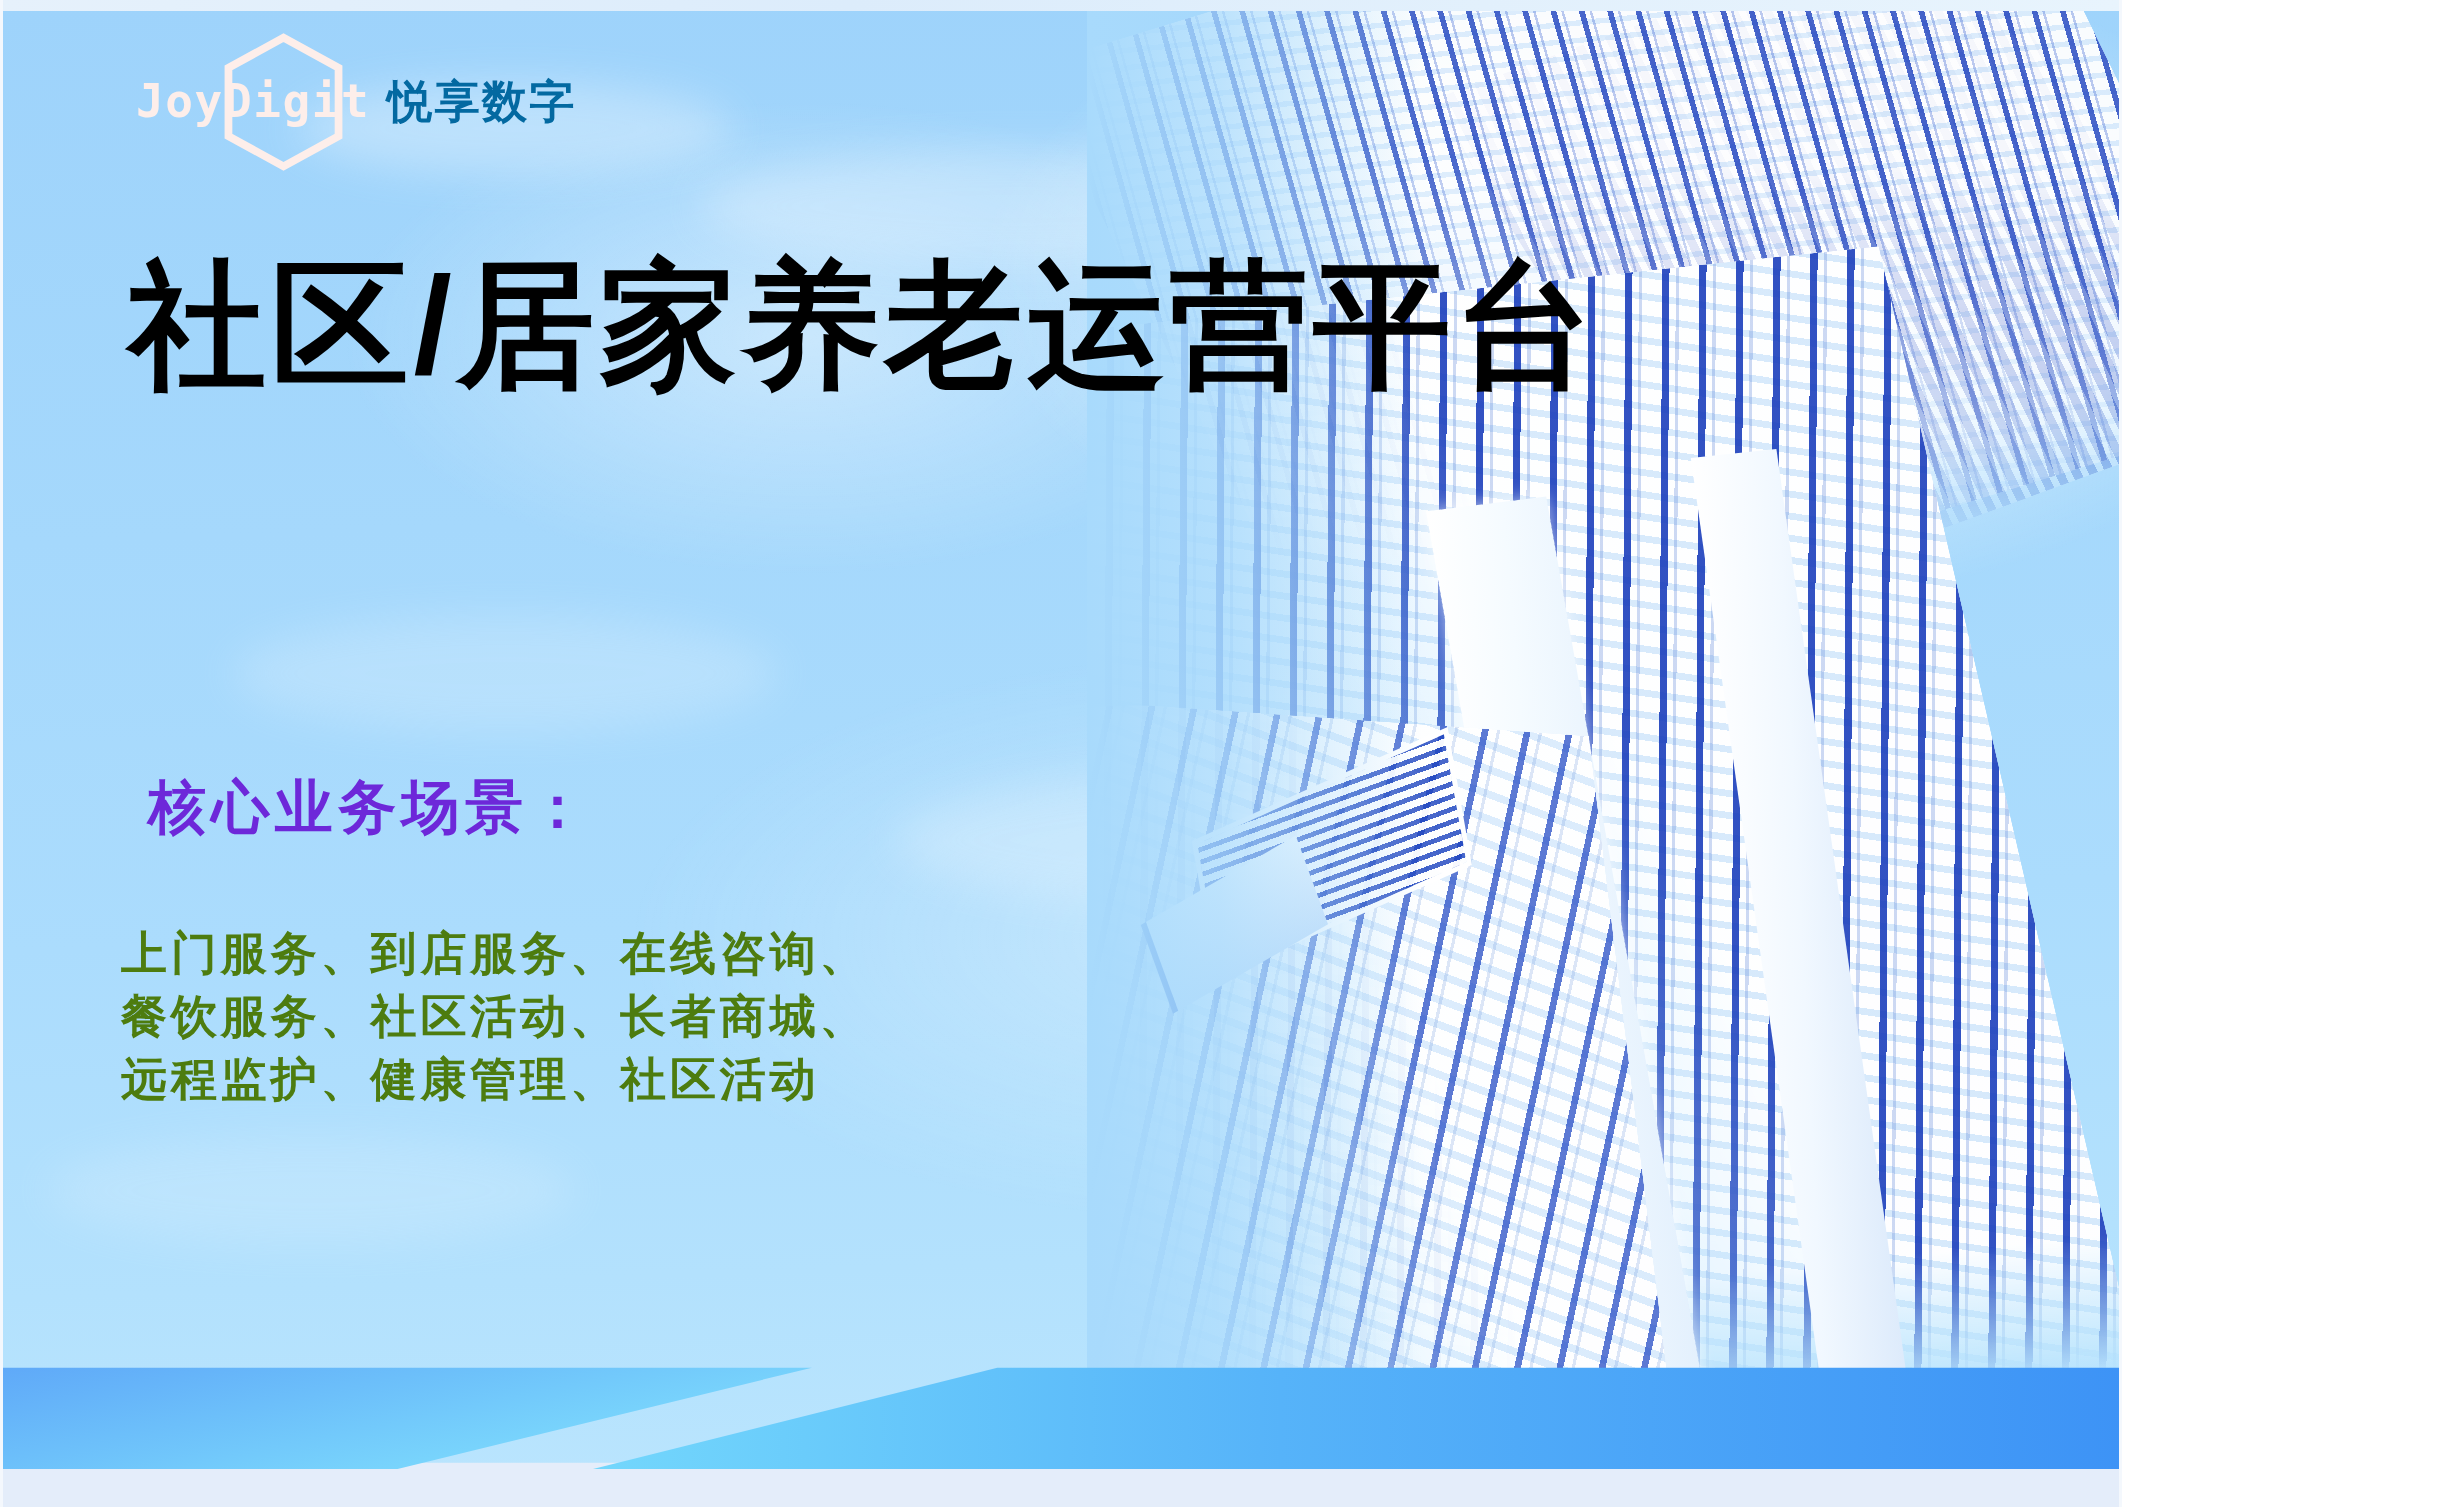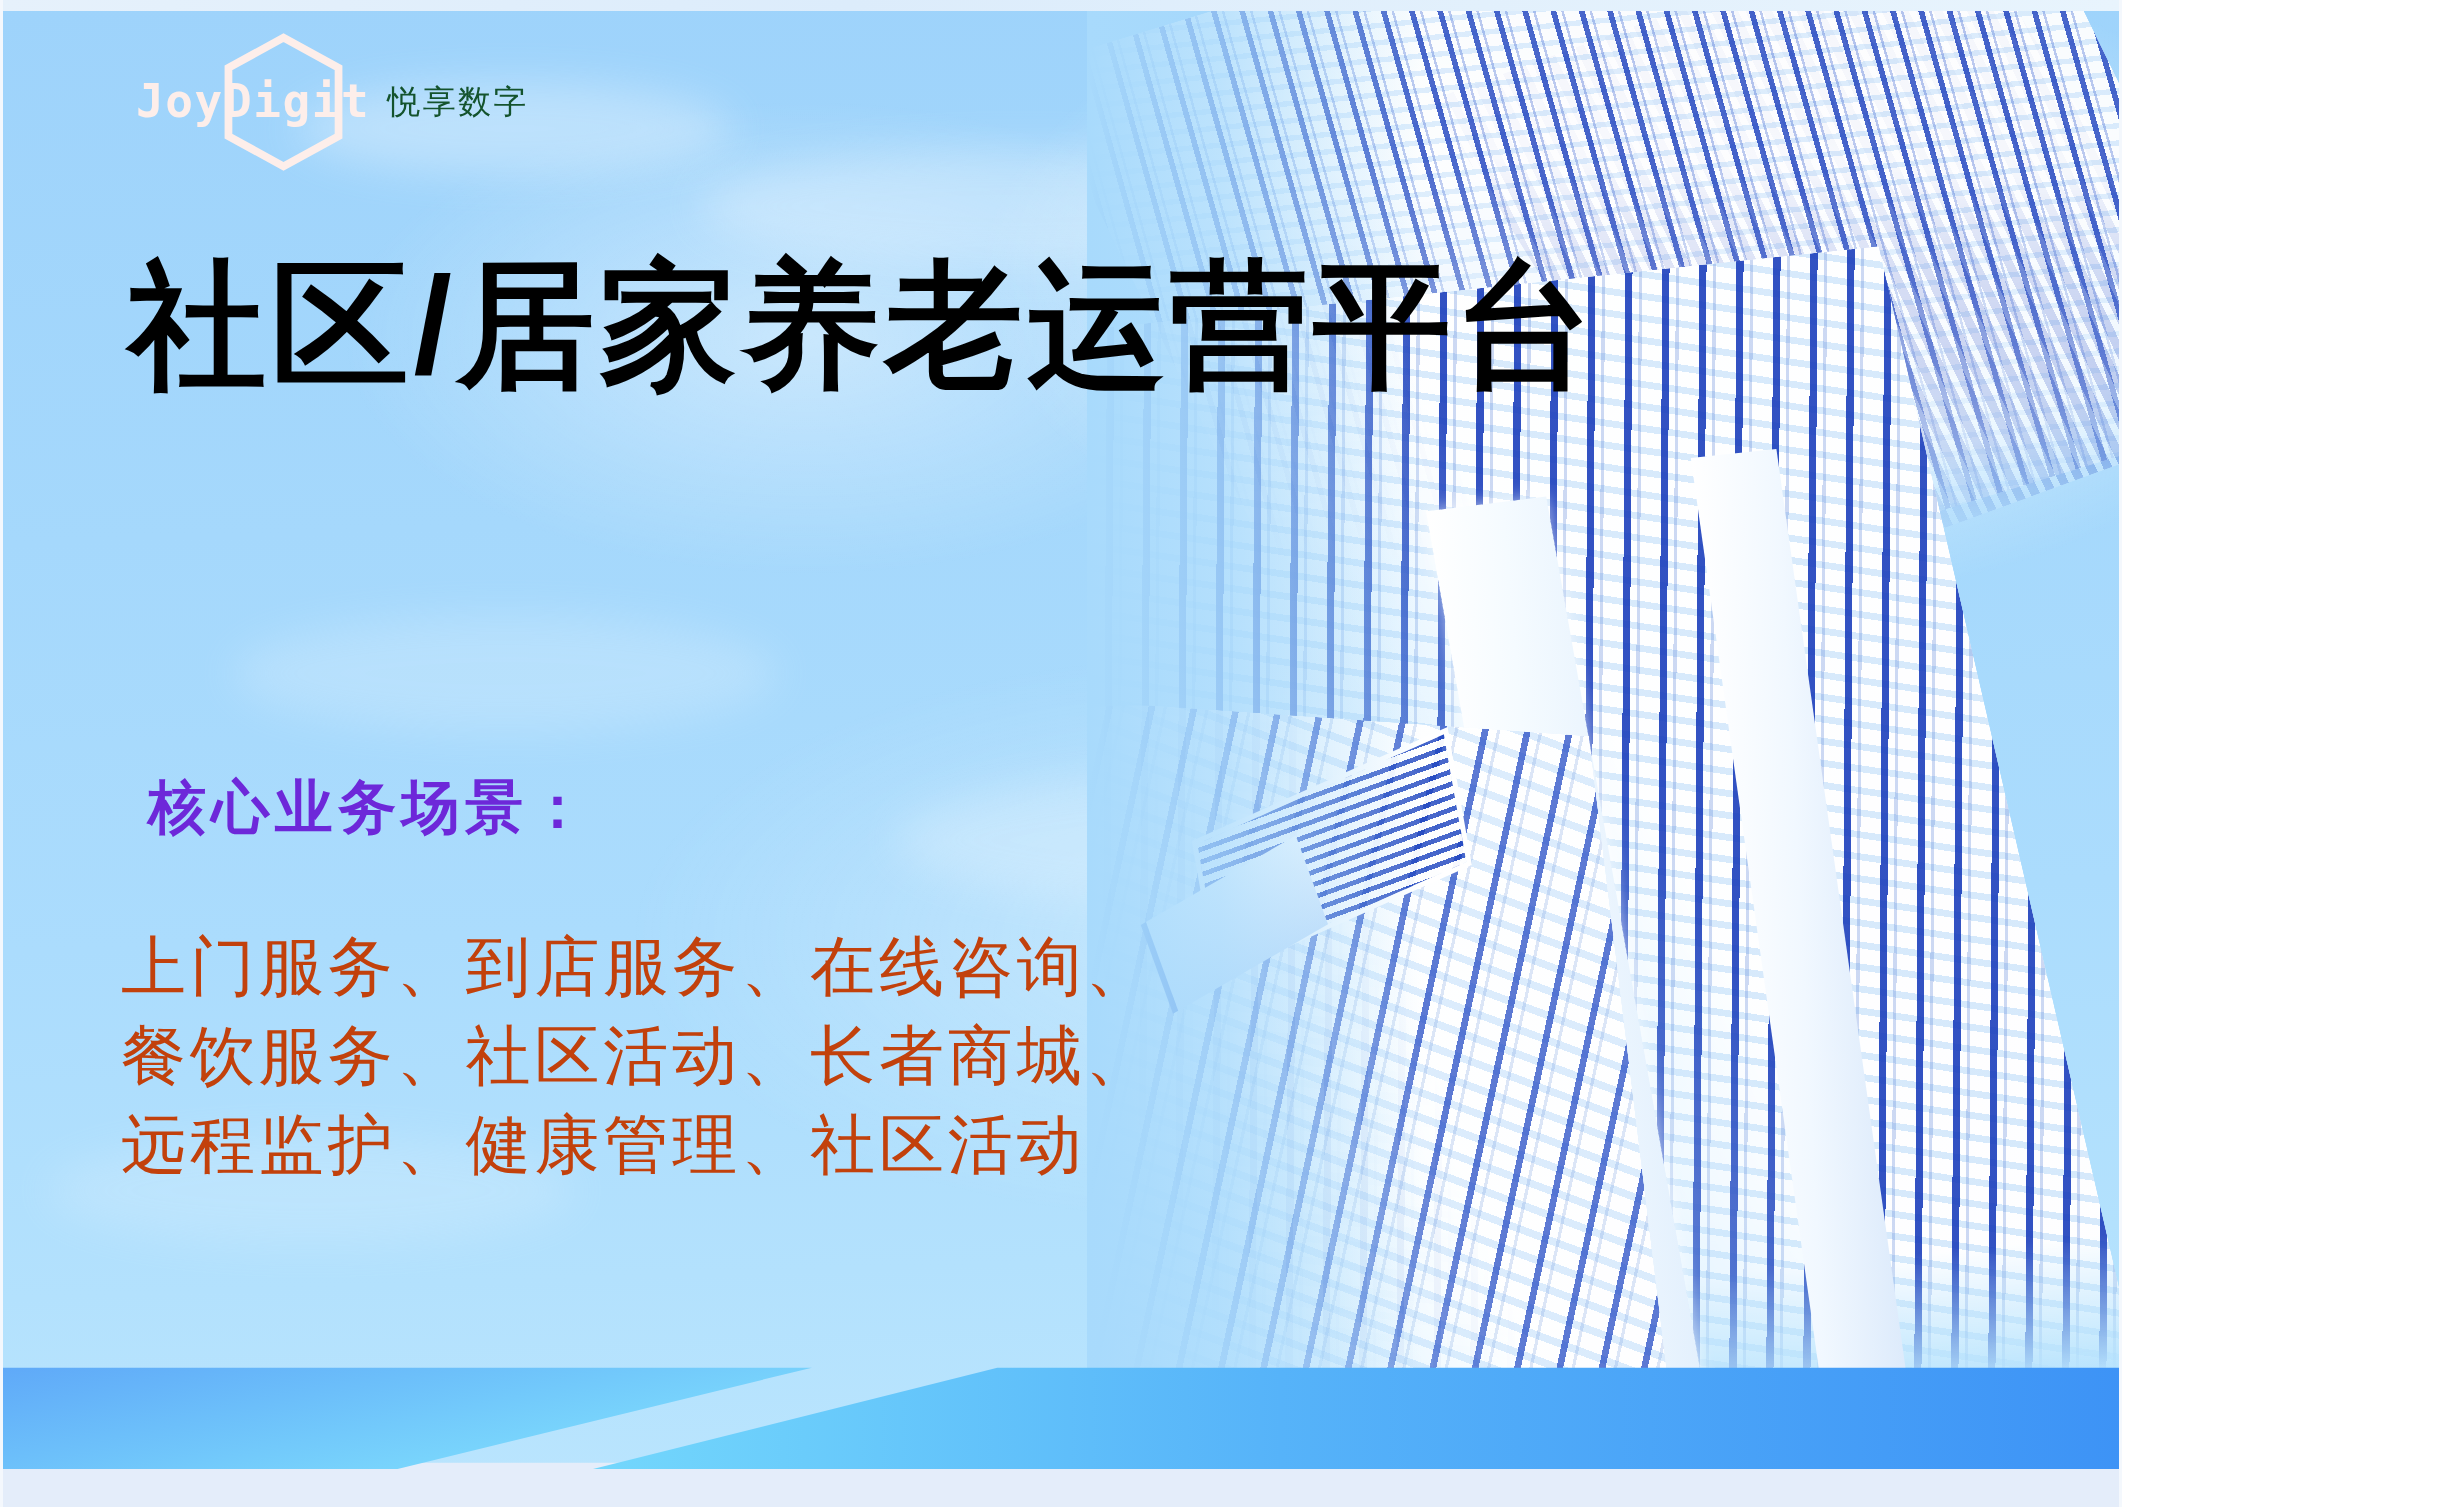--- a/index.html
+++ b/index.html
@@ -176,22 +176,22 @@
     position:absolute; left:86px; top:-37px; width:123px; height:138px;
     pointer-events:none;
   }
   .logo-hex svg { width:100%; height:100%; display:block; }
   .logo-mark {
     font-family:"DejaVu Sans Mono", monospace;
     font-size:46px; font-weight:700; letter-spacing:1.6px;
     color:#fdeeea; line-height:1; white-space:nowrap;
   }
   .logo-cn {
-    font-size:33px; font-weight:400; letter-spacing:2.3px;
-    color:#14532d; line-height:1; white-space:nowrap;
+    font-size:45px; font-weight:700; letter-spacing:2.3px;
+    color:#0369a1; line-height:1; white-space:nowrap;
   }
 
   
   .headline {
     position:absolute; left:128px; top:253px; z-index:55;
     font-size:138px; font-weight:900; color:#000000;
     letter-spacing:4.7px; line-height:1.05; white-space:nowrap;
   }
 
   
@@ -199,21 +199,21 @@
     position:absolute; left:148px; top:778px; z-index:55;
     font-size:58px; font-weight:900; color:#6d28d9;
     letter-spacing:5.4px; line-height:1; white-space:nowrap;
   }
 
   
   .body-lines {
     position:absolute; left:121px; top:922px; z-index:55;
   }
   .body-line {
-    font-size:65px; font-weight:400; color:#c2410c;
+    font-size:46px; font-weight:700; color:#4d7c0f;
     letter-spacing:3.9px; line-height:1.37; white-space:nowrap;
   }
 
   
   .footer-band { position:absolute; left:0; bottom:0; width:100%; height:170px; z-index:70; }
   .footer-band svg { display:block; width:100%; height:100%; }
 
   
   .frame-l,.frame-r { position:absolute; top:0; bottom:0; width:3.1px; background:#f4f8fd; z-index:90; }
   .frame-l { left:0; } .frame-r { right:0; }

